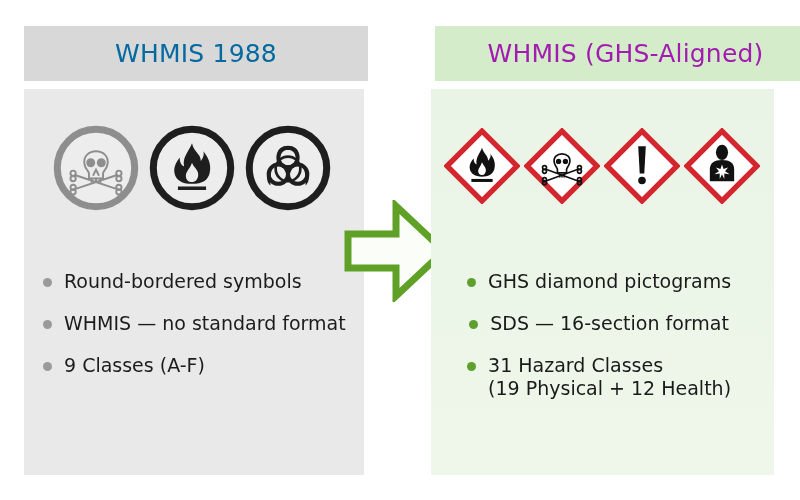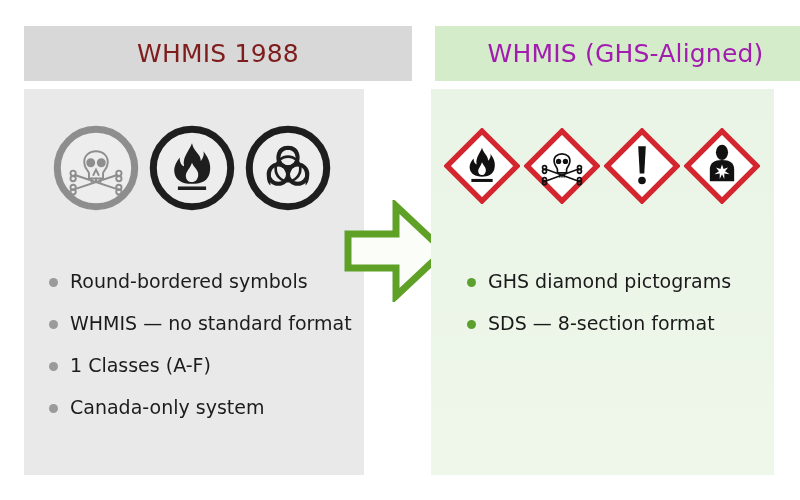--- a/index.html
+++ b/index.html
@@ -6,40 +6,40 @@
   html, body { width: 800px; height: 500px; background: #ffffff; overflow: hidden; }
   body { position: relative; font-family: "DejaVu Sans", "Liberation Sans", sans-serif; color: #1f1f1f; }
 
   .panel-header {
     position: absolute; top: 26px; height: 55px;
     display: flex; align-items: center; justify-content: center;
     font-size: 25px; font-weight: 500; letter-spacing: 0.2px;
   }
   .panel-body { position: absolute; top: 89px; height: 386px; }
 
-  #left-header { left: 24px; width: 388px; background: #d8d8d8; color: #7f1d1d; }
+  #left-header { left: 24px; width: 344px; background: #d8d8d8; color: #0369a1; }
   #left-body   { left: 24px; width: 340px; background: #e9e9e9; }
   #right-header { left: 435px; width: 381px; background: #d5eccb; color: #a21caf; }
   #right-body   { left: 431px; width: 343px; background: linear-gradient(180deg, #eaf4e6 0%, #eef7ea 100%); }
 
   .icon-row { position: absolute; display: flex; align-items: center; }
   #left-icons { left: 52px; top: 124px; gap: 8px; }
   #right-icons { left: 444px; top: 128px; gap: 4px; }
 
   .round-sym { width: 88px; height: 88px; }
   .diamond-sym { width: 76px; height: 76px; }
 
   .bullets { position: absolute; list-style: none; }
   .bullets li { display: flex; align-items: flex-start; font-size: 19px; line-height: 23px; }
   .bullets .dot { flex: 0 0 auto; width: 9px; height: 9px; border-radius: 50%; margin-top: 8px; margin-right: 12px; }
-  #left-bullets { left: 49px; top: 270px; }
+  #left-bullets { left: 43px; top: 270px; }
   #left-bullets li { margin-bottom: 19px; color: #1c1c1c; }
   #left-bullets .dot { background: #9a9a9a; }
   #right-bullets { left: 467px; top: 270px; }
-  #right-bullets li { margin-bottom: 19px; color: #1a1a1a; }
+  #right-bullets li { margin-bottom: 19px; color: #1a1a1a; justify-content: center; }
   #right-bullets .dot { background: #5da02e; }
   .bullets .txt { white-space: pre-line; }
 
   #arrow { position: absolute; left: 344px; top: 200px; width: 104px; height: 102px; }
 </style>
 </head>
 <body>
 
 <div id="left-header" class="panel-header">
   <span>WHMIS 1988</span>
@@ -96,25 +96,21 @@
   <li>
       <span class="dot"></span>
       <span class="txt">Round-bordered symbols</span>
     </li>
   <li>
       <span class="dot"></span>
       <span class="txt">WHMIS — no standard format</span>
     </li>
   <li>
       <span class="dot"></span>
-      <span class="txt">1 Classes (A-F)</span>
-    </li>
-  <li>
-      <span class="dot"></span>
-      <span class="txt">Canada-only system</span>
+      <span class="txt">9 Classes (A-F)</span>
     </li>
 </ul>
 
 <svg id="arrow" viewBox="0 0 104 102">
   <path d="M4 34 L52 34 L52 6 L100 51 L52 96 L52 68 L4 68 Z" fill="#fbfdf9" stroke="#5ea126" stroke-width="7" stroke-linejoin="miter"></path>
 </svg>
 
 <div id="right-header" class="panel-header">
   <span>WHMIS (GHS-Aligned)</span>
 </div>
@@ -162,15 +158,20 @@
   </svg>
 </div>
 
 <ul id="right-bullets" class="bullets">
   <li>
       <span class="dot"></span>
       <span class="txt">GHS diamond pictograms</span>
     </li>
   <li>
       <span class="dot"></span>
-      <span class="txt">SDS — 8-section format</span>
+      <span class="txt">SDS — 16-section format</span>
+    </li>
+  <li>
+      <span class="dot"></span>
+      <span class="txt">31 Hazard Classes
+(19 Physical + 12 Health)</span>
     </li>
 </ul>
 
 </body></html>

